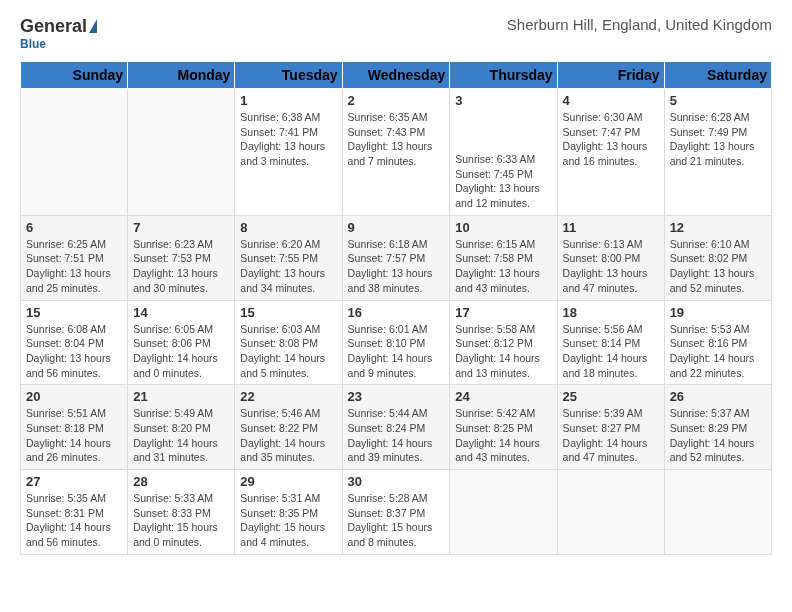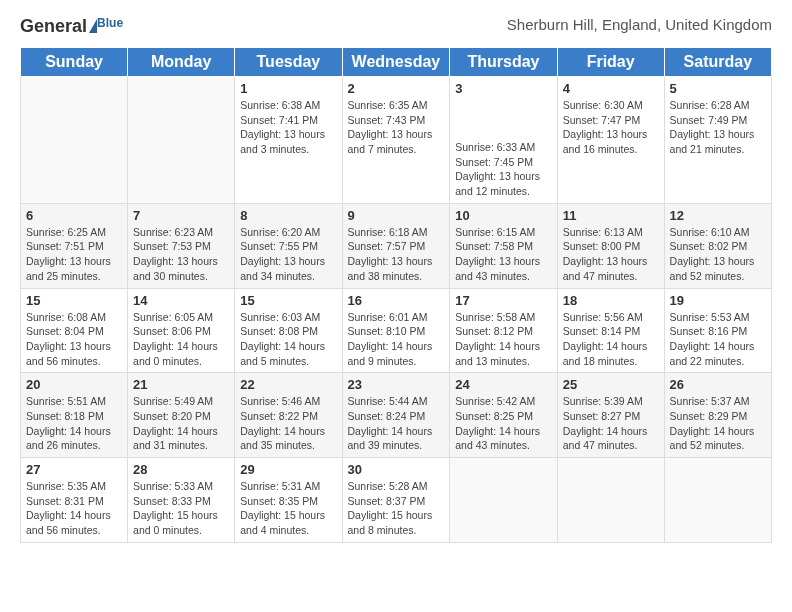--- a/index.html
+++ b/index.html
@@ -17,21 +17,21 @@
       background: #fff;
     }
     .header {
       display: flex;
       justify-content: space-between;
       align-items: flex-start;
       margin-bottom: 10px;
     }
     .logo {
       display: flex;
-      flex-direction: row;
+      flex-direction: column;
       align-items: flex-start;
       justify-content: center;
     }
     .logo-text {
       display: flex;
       align-items: center;
     }
     .logo-general {
       font-size: 18px;
       font-weight: bold;
@@ -63,24 +63,24 @@
       font-size: 15px;
       color: #555;
     }
     .calendar {
       width: 100%;
       border-collapse: collapse;
       font-size: 11px;
     }
     .calendar th {
       background: #3a7dc9;
-      color: #ffffff;
+      color: #000000;
       padding: 5px 4px;
-      text-align: center;
-      font-size: 16px;
+      text-align: right;
+      font-size: 14px;
       font-weight: bold;
       border: 1px solid #fff;
     }
     .calendar td {
       border: 1px solid #ddd;
       vertical-align: top;
       padding: 4px 5px;
       width: 108px;
       min-height: 80px;
       height: 80px;

